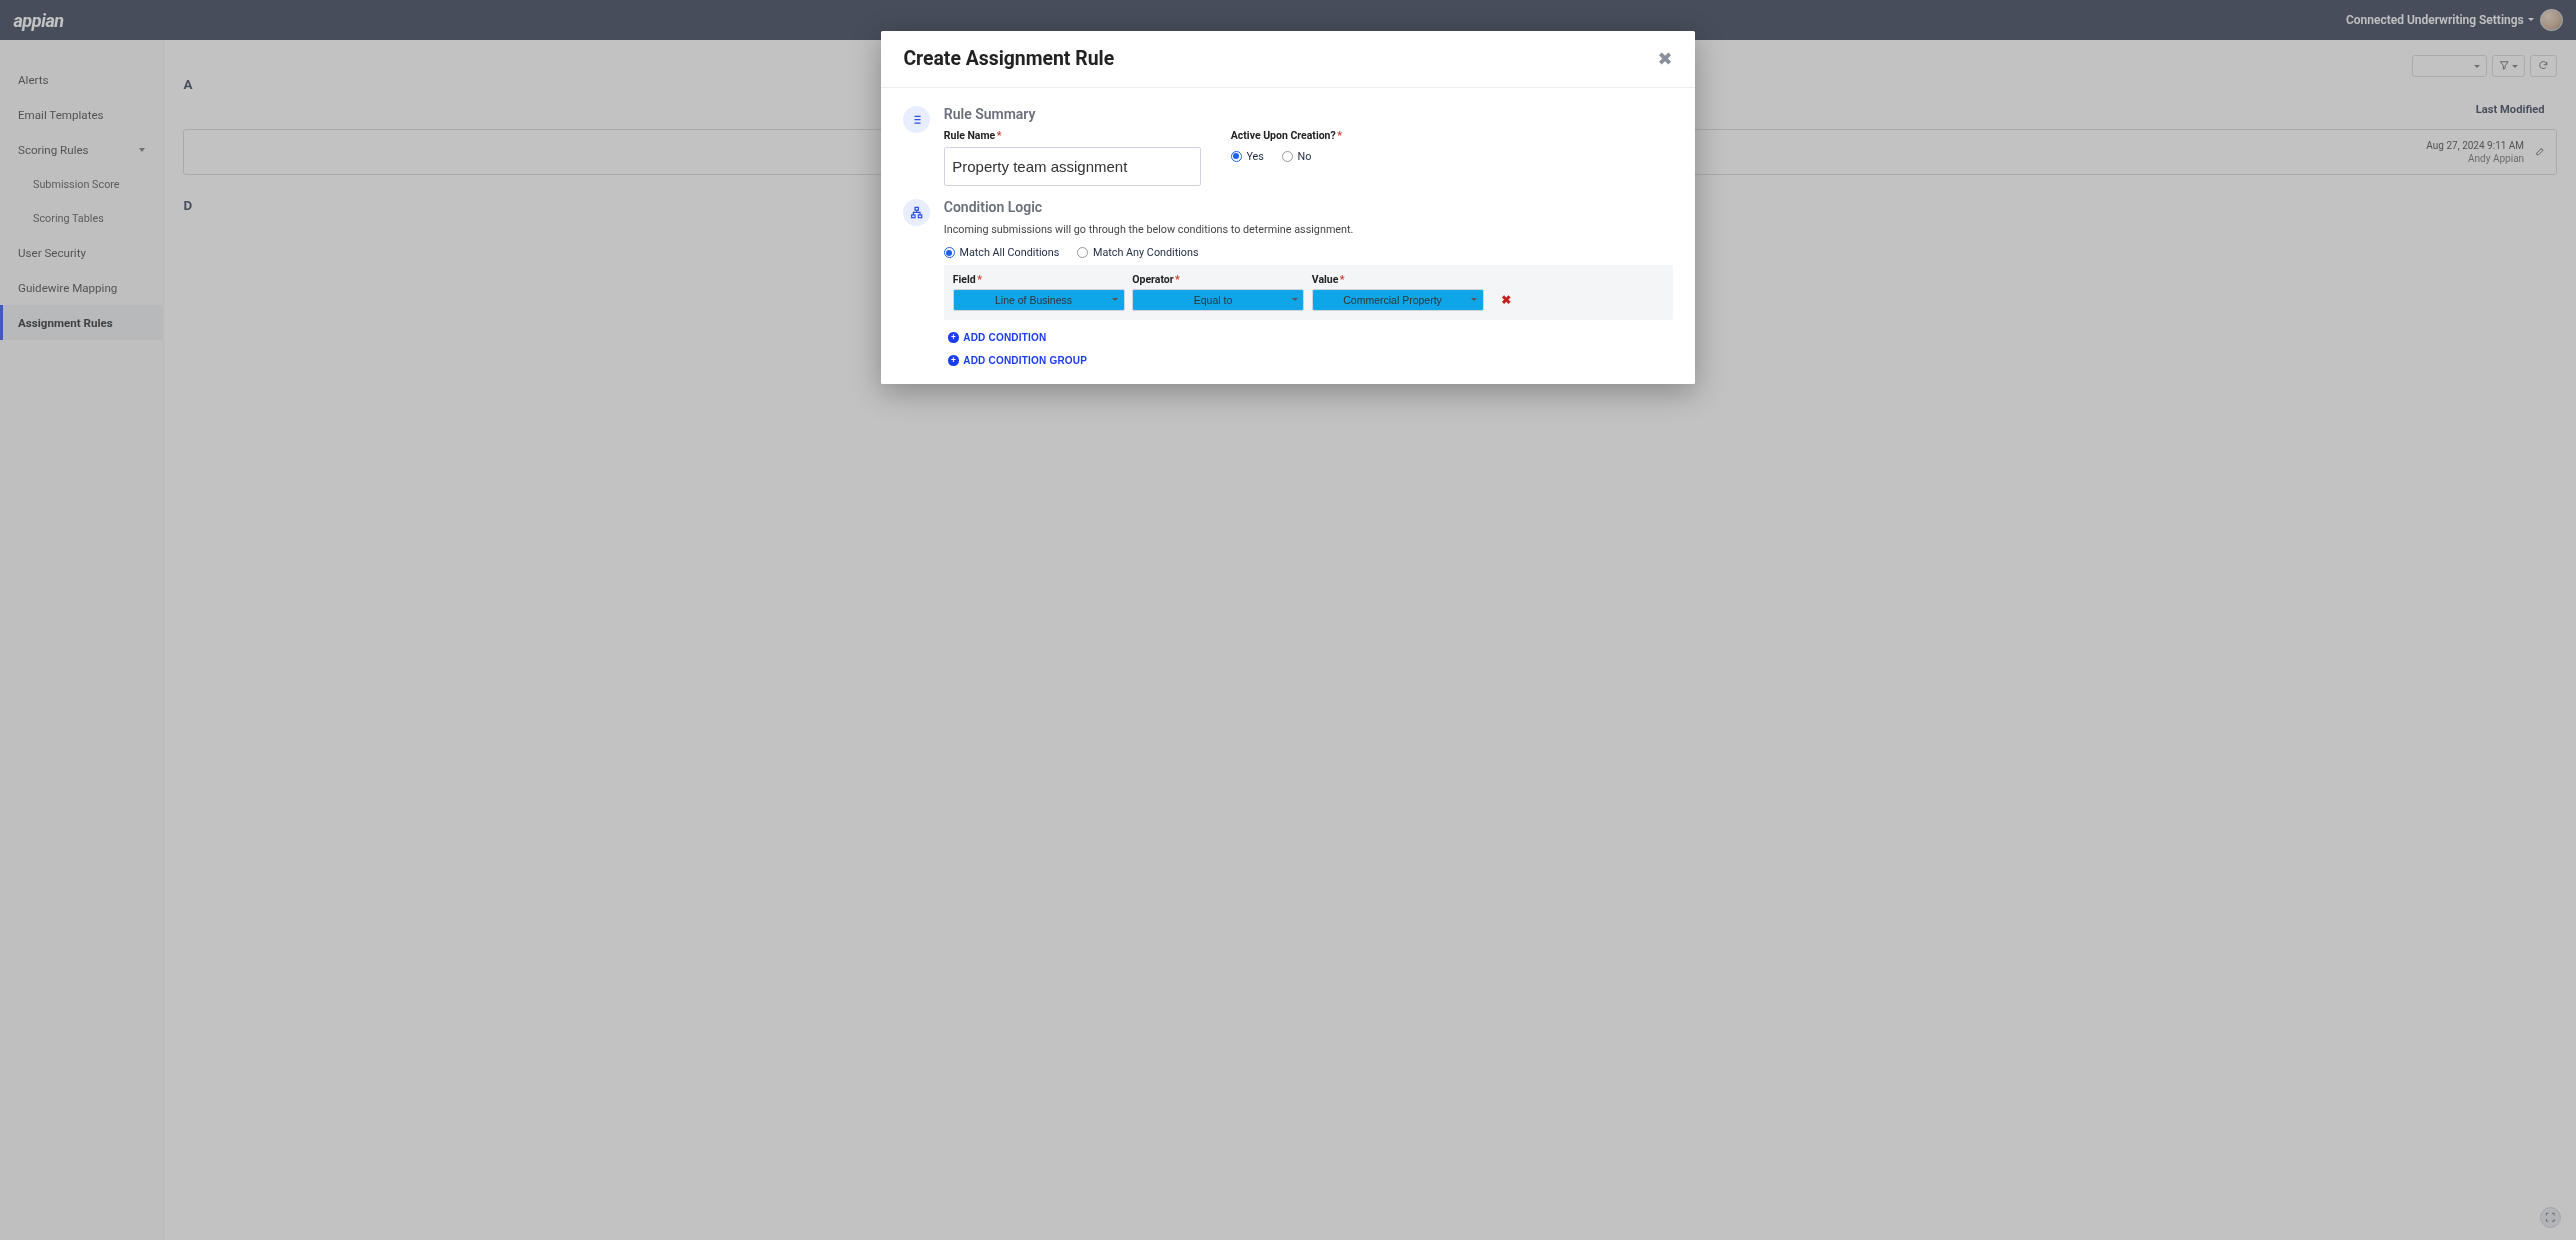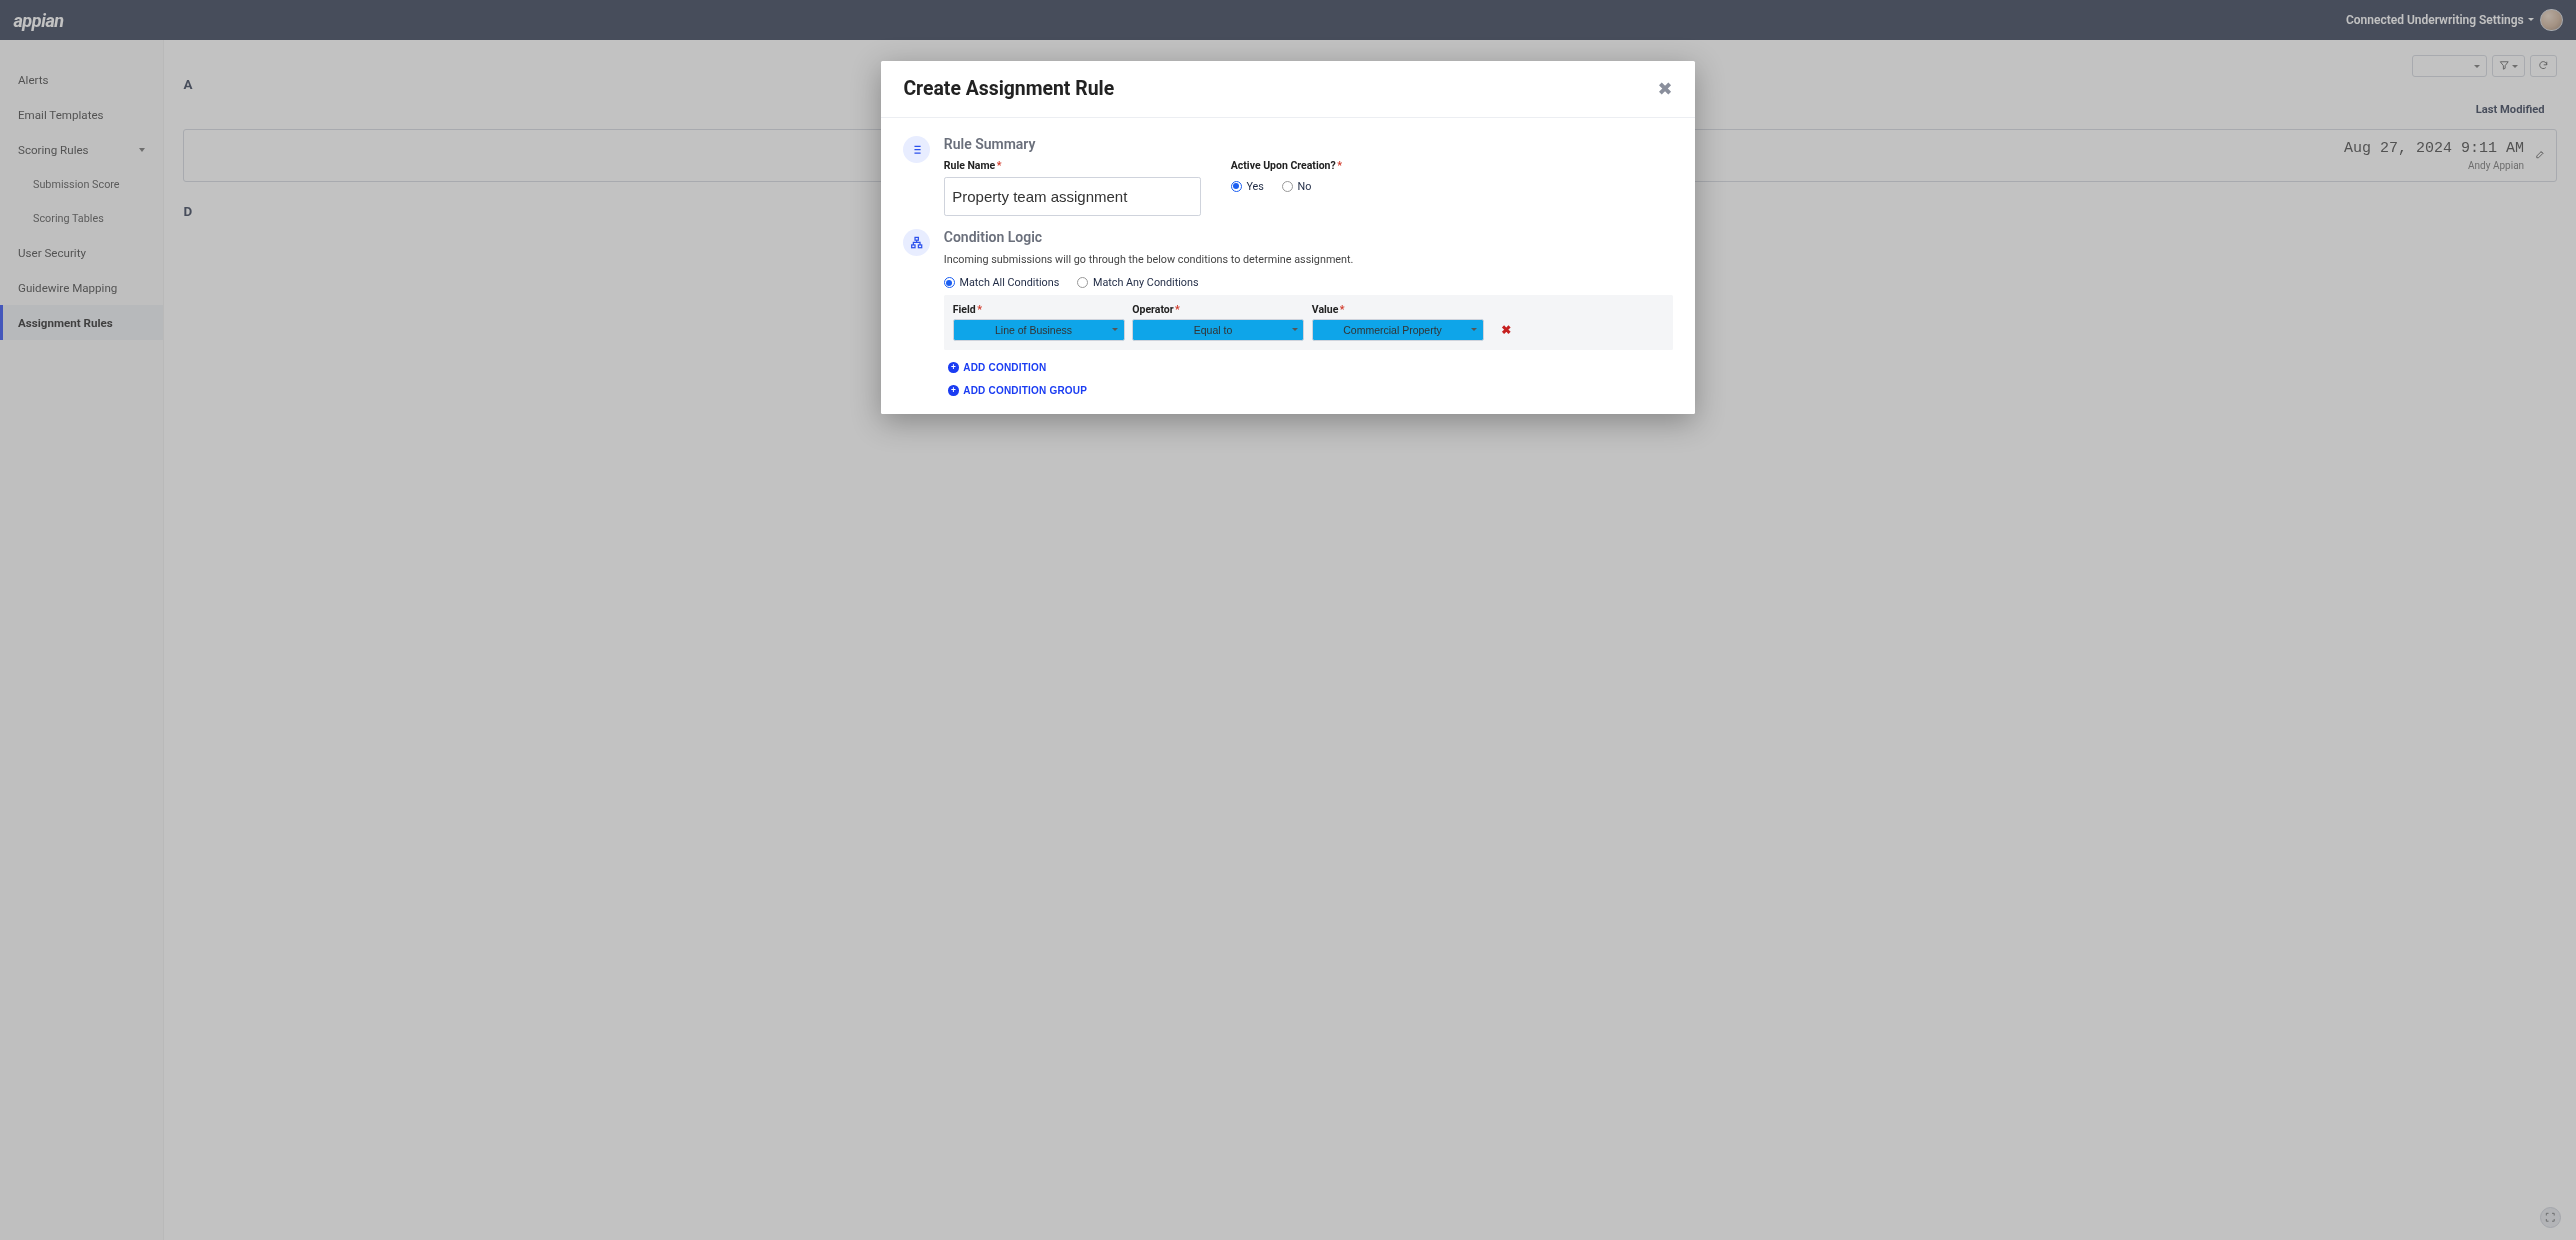--- a/index.html
+++ b/index.html
@@ -30,28 +30,28 @@
   .toolbar-btns { display: flex; gap: 4.5px; }
   .tb-btn { height: 22.4px; min-width: 27px; border: 0.7px solid #cfd3dc; border-radius: 3px; background: #fff; display: inline-flex; align-items: center; justify-content: center; padding: 0 6px; font-size: 9.7px; cursor: pointer; gap: 3px; }
   .tb-btn.wide { min-width: 75px; justify-content: flex-end; }
   .tb-btn .caret-down { border-top-color: #666; }
 
   .funnel-icon svg, .refresh-icon svg, .edit-icon svg { width: 10.5px; height: 10.5px; stroke: #444; fill: none; stroke-width: 2; }
 
   .card { border: 0.7px solid #cfd3dc; border-radius: 3px; margin-top: 10.5px; padding: 9px 10.5px; display: flex; justify-content: flex-end; align-items: center; gap: 10.5px; background: #fff; }
   .card-head { display: flex; justify-content: flex-end; padding: 10.5px 12px 3px; font-weight: 700; font-size: 11.2px; }
   .card-meta { text-align: right; line-height: 1.3; color: #333; }
-  .card-meta .when { color: #333; font-size: 15px; font-family: Liberation Mono, monospace; }
+  .card-meta .when { color: #333; font-size: 10px; }
   .card-meta .who { color: #666; font-size: 10px; }
   .edit-btn { color: #1a3cf2; cursor: pointer; }
 
   .section-letter { font-weight: 700; font-size: 13.4px; margin-top: 22.4px; }
 
   
-  .overlay { position: absolute; inset: 0; background: rgba(120,120,120,0.45); display: flex; justify-content: center; align-items: flex-start; padding-top: 61px; }
+  .overlay { position: absolute; inset: 0; background: rgba(120,120,120,0.45); display: flex; justify-content: center; align-items: flex-start; padding-top: 31px; }
   .modal { width: 814px; max-width: calc(100% - 45px); background: #fff; border-radius: 1.5px; box-shadow: 0 7.5px 30px rgba(0,0,0,0.3); display: flex; flex-direction: column; }
 
   .modal-header { padding: 16.4px 22.4px; border-bottom: 0.7px solid #eceef2; display: flex; align-items: center; justify-content: space-between; }
   .modal-header h1 { font-size: 19.4px; font-weight: 700; color: #222; }
   .modal-close { font-size: 18px; color: #8a8f9c; cursor: pointer; line-height: 1; background: none; border: none; }
 
   .modal-body { padding: 7.5px 22.4px 18px 22.4px; max-height: 329px; overflow-y: auto; position: relative; }
   
   .modal-body::-webkit-scrollbar { width: 6px; }
   .modal-body::-webkit-scrollbar-thumb { background: #c4c7cf; border-radius: 3px; }

